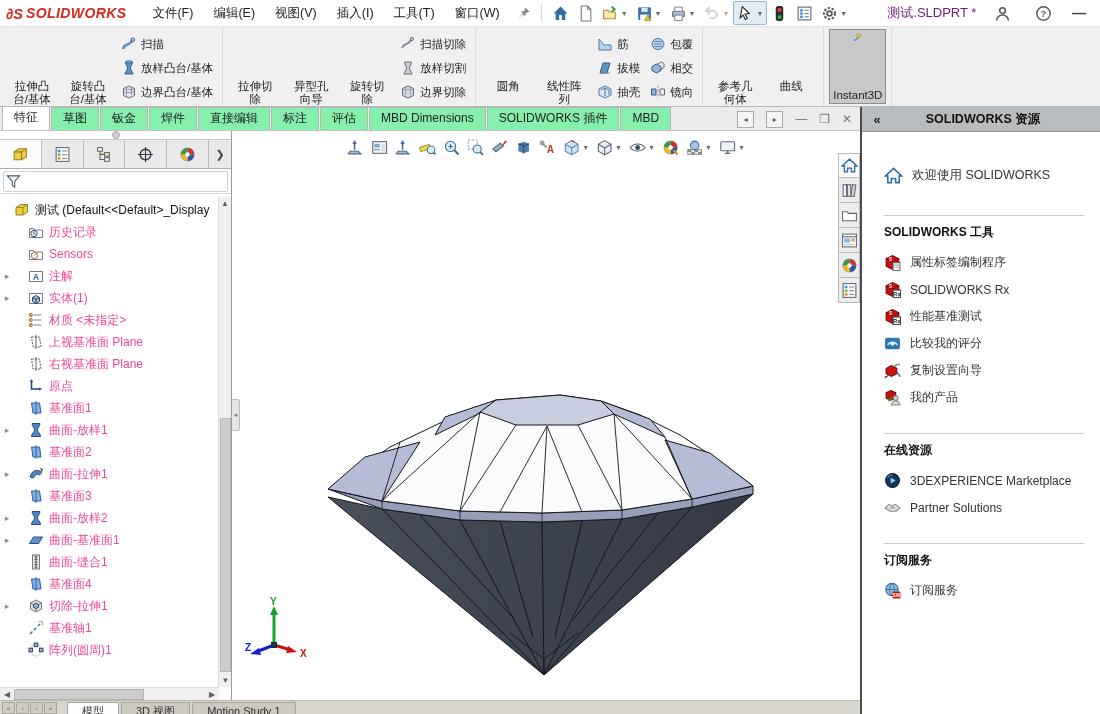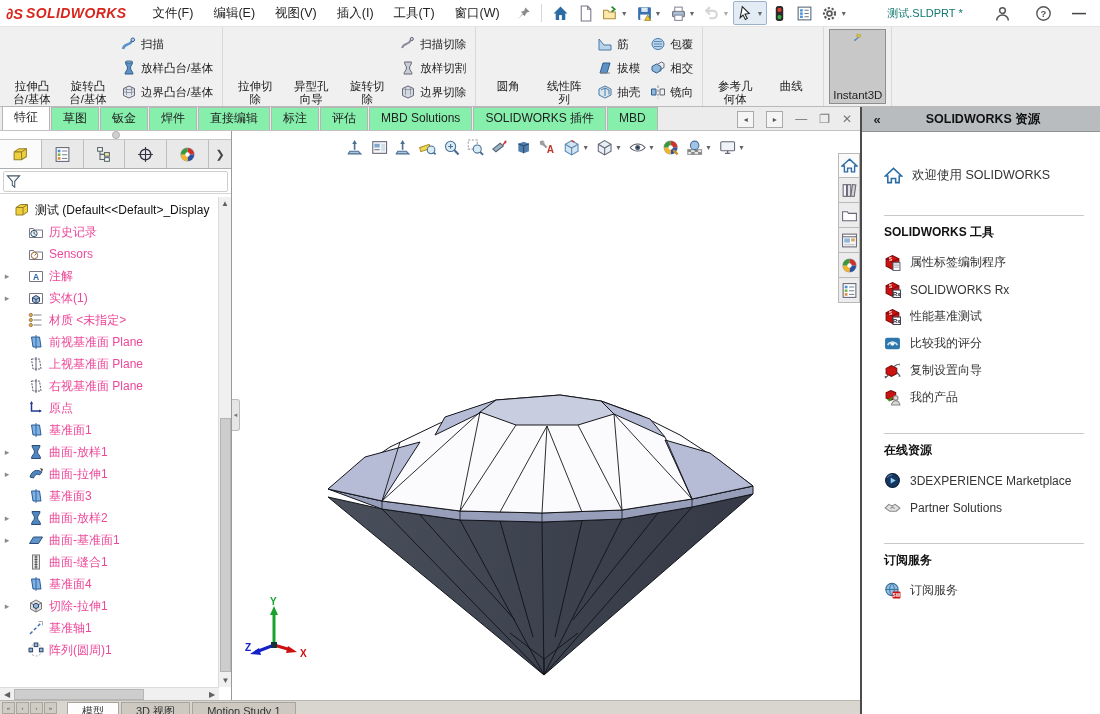--- a/index.html
+++ b/index.html
@@ -8,21 +8,21 @@
   
   .menubar{position:absolute;top:0;left:0;width:1100px;height:27px;background:#fff;border-bottom:1px solid #e3e3e3;display:flex;align-items:center;gap:2px;padding-left:6px;box-sizing:border-box;}
   .logo{display:flex;align-items:center;gap:2px;margin-right:14px;}
   .logo-text{color:#d9261c;font-weight:bold;font-style:italic;font-size:14px;letter-spacing:.4px;}
   .menu-item{padding:0 10px;font-size:12.5px;color:#222;cursor:default;line-height:26px;}
   .qsep{width:1px;height:18px;background:#d8d8d8;margin:0 6px;}
   .qbtn{display:flex;align-items:center;height:22px;padding:0 3px;border:1px solid transparent;border-radius:2px;}
   .qbtn.active{border-color:#9ab2cc;background:#e3ecf5;}
   .qbtn.disabled{opacity:.55;}
   .dd{font-size:7px;color:#666;margin-left:2px;}
-  .doc-title{margin-left:34px;font-size:11px;color:#0f766e;white-space:nowrap;}
+  .doc-title{margin-left:34px;font-size:13px;color:#701a75;white-space:nowrap;}
   .mb-right{margin-left:auto;display:flex;align-items:center;gap:16px;padding-right:14px;}
   .minim{font-size:14px;color:#444;font-weight:bold;}
   
   .ribbon{position:absolute;top:27px;left:0;width:1100px;height:80px;background:#f0f0f0;border-bottom:1px solid #b9b9b9;display:flex;align-items:stretch;box-sizing:border-box;}
   .rgroup{display:flex;align-items:stretch;padding:2px 5px;border-right:1px solid #d9d9d9;gap:2px;}
   .rbig{display:flex;flex-direction:column;align-items:center;min-width:46px;padding:3px 3px 1px;text-align:center;border:1px solid transparent;gap:45px;}
   .rbig .rlabel{font-size:11.5px;line-height:13px;white-space:pre-line;margin-top:2px;color:#222;}
   .rbig.active{background:#c8c8c8;border-color:#8e8e8e;}
   .rstack{display:flex;flex-direction:column;justify-content:flex-start;padding-top:3px;}
   .rsmall{display:flex;align-items:center;gap:4px;height:24px;padding:0 4px;font-size:11.5px;color:#222;white-space:nowrap;}
@@ -390,21 +390,21 @@
 
   <div class="tabrow">
     <span id="cmdtabs" style="display:flex;align-items:flex-end;height:36px;padding-left:2px;">
         <span class="ctab active">特征</span>
         <span class="ctab">草图</span>
         <span class="ctab">钣金</span>
         <span class="ctab">焊件</span>
         <span class="ctab">直接编辑</span>
         <span class="ctab">标注</span>
         <span class="ctab">评估</span>
-        <span class="ctab">MBD Solutions</span>
+        <span class="ctab">MBD Dimensions</span>
         <span class="ctab">SOLIDWORKS 插件</span>
         <span class="ctab">MBD</span>
       </span>
     <span class="wc" id="wincontrols">
         <span class="wbox">◂</span>
         <span class="wbox">▸</span>
         <span class="wglyph">—</span>
         <span class="wglyph">❐</span>
         <span class="wglyph">✕</span>
       </span>
@@ -528,30 +528,20 @@
               <circle cx="2.8" cy="8" r="1.6" fill="#e8b23a" stroke="#975"></circle>
               <circle cx="2.8" cy="13" r="1.6" fill="#e8b23a" stroke="#975"></circle>
             </svg>
           </span>
           <span class="tlabel">材质 &lt;未指定&gt;</span>
         </div>
         <div class="trow">
           <span class="exp"></span>
           <span class="ticon" style="margin-left:14px">
             <svg viewBox="0 0 16 16" width="16" height="16">
-              <path d="M3.5 3h8l1.5 10H5Z" fill="#7fb2e0" stroke="#2a5d9c"></path>
-              <path d="M8 1v14" stroke="#2a5d9c" stroke-width="0.9"></path>
-            </svg>
-          </span>
-          <span class="tlabel">前视基准面 Plane</span>
-        </div>
-        <div class="trow">
-          <span class="exp"></span>
-          <span class="ticon" style="margin-left:14px">
-            <svg viewBox="0 0 16 16" width="16" height="16">
               <path d="M3.5 3h8l1.5 10H5Z" fill="#fff" stroke="#556" stroke-dasharray="2 1.2"></path>
               <path d="M8 1v14" stroke="#556" stroke-width="0.9"></path>
             </svg>
           </span>
           <span class="tlabel">上视基准面 Plane</span>
         </div>
         <div class="trow">
           <span class="exp"></span>
           <span class="ticon" style="margin-left:14px">
             <svg viewBox="0 0 16 16" width="16" height="16">
@@ -583,20 +573,30 @@
           <span class="tlabel">基准面1</span>
         </div>
         <div class="trow">
           <span class="exp">▸</span>
           <span class="ticon" style="margin-left:14px">
             <svg viewBox="0 0 16 16" width="16" height="16">
               <path d="M4 1.5h8c0 3-2.5 3.5-2.5 6.5 0 2 3 3.5 3 6.5h-9c0-3 3-4.5 3-6.5C6.5 5 4 4.5 4 1.5Z" fill="#4f86c0" stroke="#2a4d7c"></path>
             </svg>
           </span>
           <span class="tlabel">曲面-放样1</span>
+        </div>
+        <div class="trow">
+          <span class="exp"></span>
+          <span class="ticon" style="margin-left:14px">
+            <svg viewBox="0 0 16 16" width="16" height="16">
+              <path d="M3.5 3h8l1.5 10H5Z" fill="#7fb2e0" stroke="#2a5d9c"></path>
+              <path d="M8 1v14" stroke="#2a5d9c" stroke-width="0.9"></path>
+            </svg>
+          </span>
+          <span class="tlabel">基准面2</span>
         </div>
         <div class="trow">
           <span class="exp">▸</span>
           <span class="ticon" style="margin-left:14px">
             <svg viewBox="0 0 16 16" width="16" height="16">
               <path d="M2 11C4 4 9 3 14 6l-2.5 3C9 7.5 7 8.5 5.5 12Z" fill="#4f86c0" stroke="#2a4d7c"></path>
               <path d="M12 2l3 1-1 3Z" fill="#444"></path>
             </svg>
           </span>
           <span class="tlabel">曲面-拉伸1</span>

